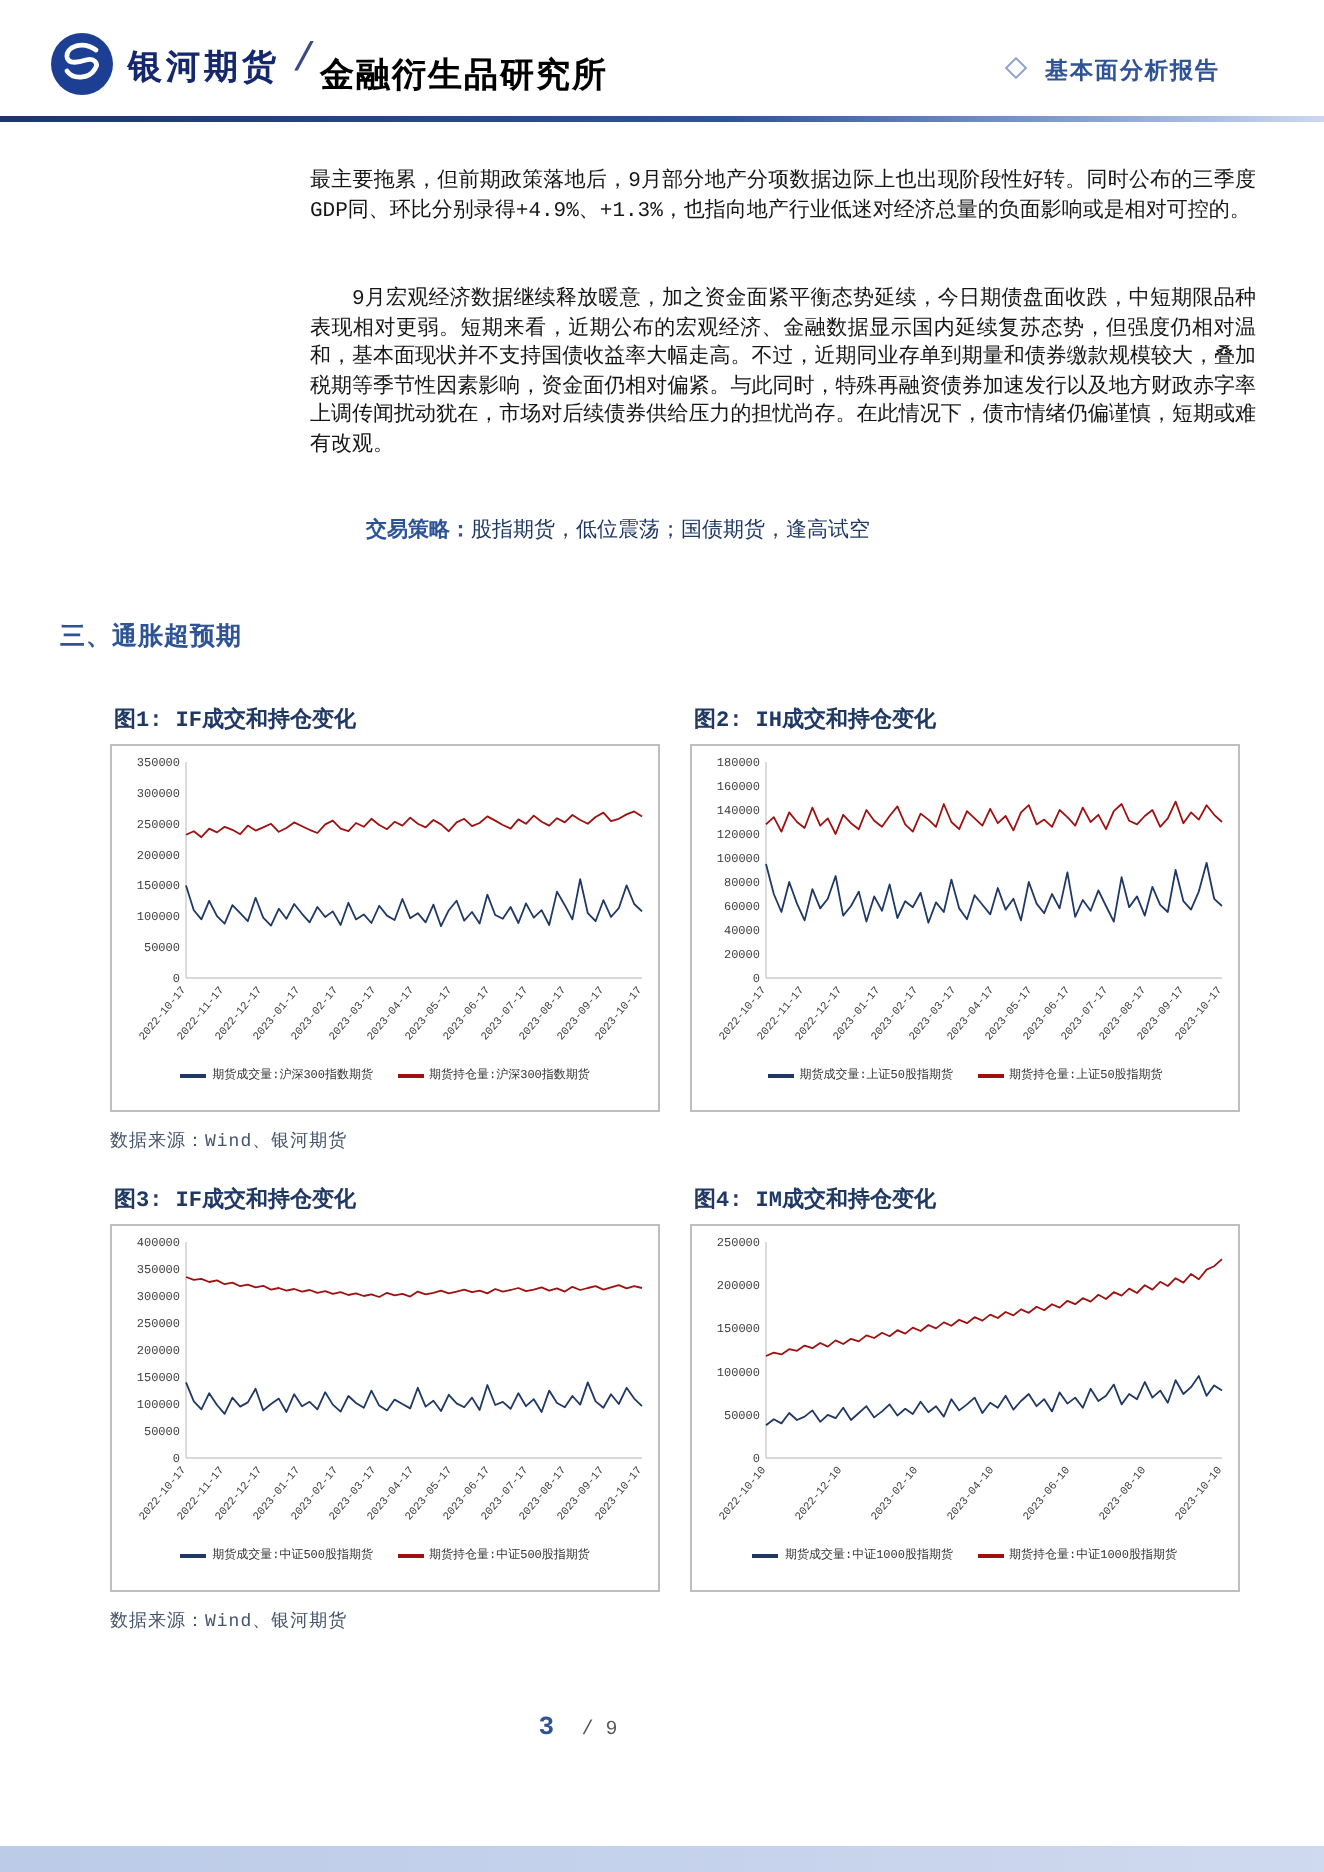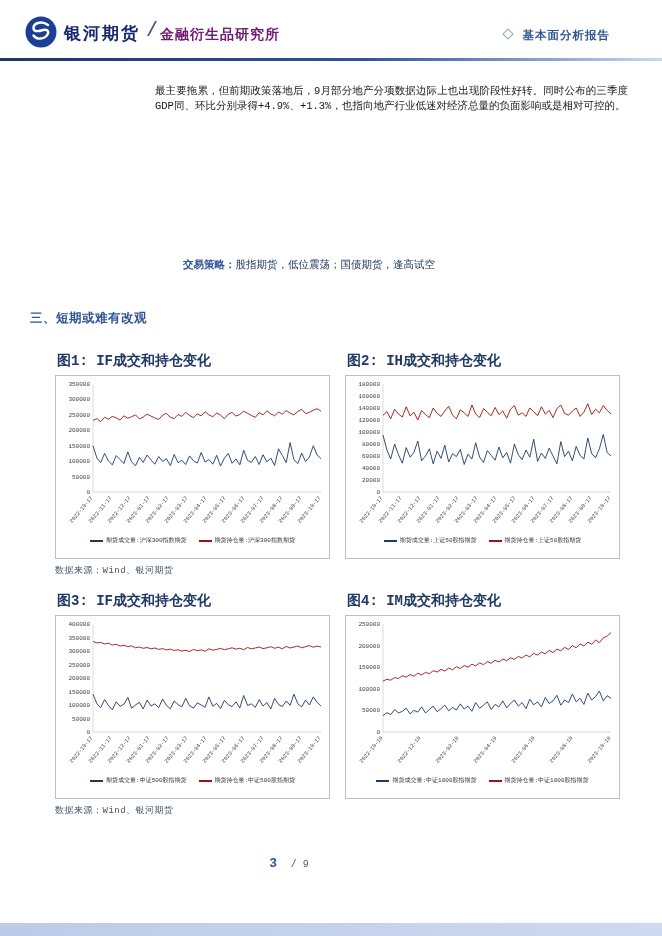--- a/index.html
+++ b/index.html
@@ -3,21 +3,21 @@
 <meta charset="utf-8">
 <style>
   html,body{margin:0;padding:0;background:#9a9a9a;}
   .page{position:relative;width:662px;height:936px;margin:0 auto;background:#ffffff;
         font-family:Liberation Mono, monospace;overflow:hidden;}
 
   
   .logo{position:absolute;left:24px;top:15px;width:34px;height:34px;}
   .brand{position:absolute;left:64px;top:22px;font-size:17px;font-weight:bold;color:#15286e;letter-spacing:2px;}
   .brand-slash{position:absolute;left:146px;top:19px;font-size:20px;color:#3a4a86;font-weight:300;}
-  .institute{position:absolute;left:160px;top:26px;font-size:14px;font-weight:bold;color:#701a75;letter-spacing:1px;}
+  .institute{position:absolute;left:160px;top:26px;font-size:17px;font-weight:bold;color:#000000;letter-spacing:1px;}
   .diamond{position:absolute;left:504px;top:30px;width:6px;height:6px;border:1px solid #8fa3cf;transform:rotate(45deg);background:#fff;}
   .report-type{position:absolute;right:52px;top:28px;font-size:11.5px;font-weight:bold;color:#2f5496;letter-spacing:1px;}
   .header-rule{position:absolute;left:0;top:58px;width:662px;height:3px;
                background:linear-gradient(to right,#1d3569,#2f5496 55%,#93a9d6 85%,#cdd8ee);}
 
   
   .para{position:absolute;left:155px;width:473px;font-size:10.5px;line-height:14.6px;color:#161616;
         text-align:justify;margin:0;}
   .p1{top:84px;}
   .p2{top:143px;text-indent:21px;}
@@ -26,21 +26,21 @@
   .kv-line .val{color:#1f3864;}
   .strategy{top:258px;}
   .risk{top:284px;}
   .section-title{position:absolute;left:30px;top:310px;font-size:12.5px;font-weight:bold;color:#2f5496;margin:0;letter-spacing:0.5px;}
 
   
   .chart-row{position:absolute;left:55px;width:565px;display:flex;justify-content:space-between;}
   .row1{top:352px;}
   .row2{top:592px;}
   .chart-cell{width:275px;}
-  .chart-title{font-size:14px;font-weight:bold;color:#1f3864;margin:0 0 5px 2px;}
+  .chart-title{font-size:11px;font-weight:bold;color:#1f3864;margin:0 0 5px 2px;}
   .chart-box{width:273px;height:182px;border:1px solid #bfbfbf;background:#fff;box-sizing:content-box;}
   .chart-box svg{display:block;}
   .legend{display:flex;justify-content:center;gap:12px;margin-top:2px;}
   .legend-item{display:flex;align-items:center;gap:3px;font-size:6px;color:#333;white-space:nowrap;}
   .legend-swatch{display:inline-block;width:13px;height:2px;}
 
   .source-note{position:absolute;left:55px;font-size:9px;color:#44546a;letter-spacing:0.5px;}
   .src1{top:564px;}
   .src2{top:804px;}
 
@@ -63,24 +63,25 @@
     </svg>
   </div>
   <div class="brand">银河期货</div>
   <div class="brand-slash">/</div>
   <div class="institute">金融衍生品研究所</div>
   <div class="diamond"></div>
   <div class="report-type">基本面分析报告</div>
   <div class="header-rule"></div>
 
   <p class="para p1">最主要拖累，但前期政策落地后，9月部分地产分项数据边际上也出现阶段性好转。同时公布的三季度GDP同、环比分别录得+4.9%、+1.3%，也指向地产行业低迷对经济总量的负面影响或是相对可控的。</p>
+  <p class="para p2">9月宏观经济数据继续释放暖意，加之资金面紧平衡态势延续，今日期债盘面收跌，中短期限品种表现相对更弱。短期来看，近期公布的宏观经济、金融数据显示国内延续复苏态势，但强度仍相对温和，基本面现状并不支持国债收益率大幅走高。不过，近期同业存单到期量和债券缴款规模较大，叠加税期等季节性因素影响，资金面仍相对偏紧。与此同时，特殊再融资债券加速发行以及地方财政赤字率上调传闻扰动犹在，市场对后续债券供给压力的担忧尚存。在此情况下，债市情绪仍偏谨慎，短期或难有改观。</p>
 
   <p class="kv-line strategy"><span class="lab">交易策略：</span><span class="val">股指期货，低位震荡；国债期货，逢高试空</span></p>
 
-  <h2 class="section-title">三、短期或难有改观</h2>
+  <h2 class="section-title">三、通胀超预期</h2>
 
   <div class="chart-row row1">
     <div class="chart-cell">
       <div class="chart-title">图1: IF成交和持仓变化</div>
       <div class="chart-box">
           <svg width="273" height="158" viewBox="0 0 273 158">
             <line x1="37" y1="116" x2="265" y2="116" stroke="#cccccc" stroke-width="0.7"></line>
             <line x1="37" y1="8" x2="37" y2="116" stroke="#cccccc" stroke-width="0.7"></line>
             <text x="34" y="118" text-anchor="end" font-size="6" fill="#404040">0</text>
             <text x="34" y="102.57142857142858" text-anchor="end" font-size="6" fill="#404040">50000</text>

